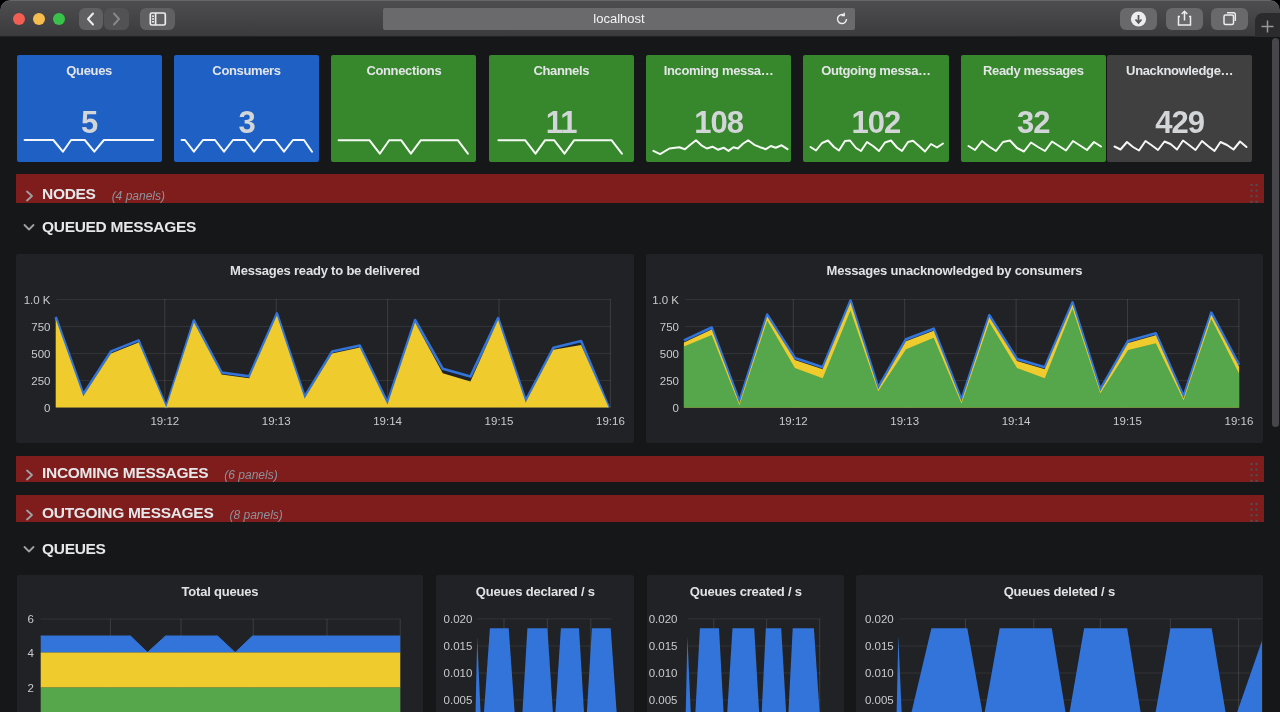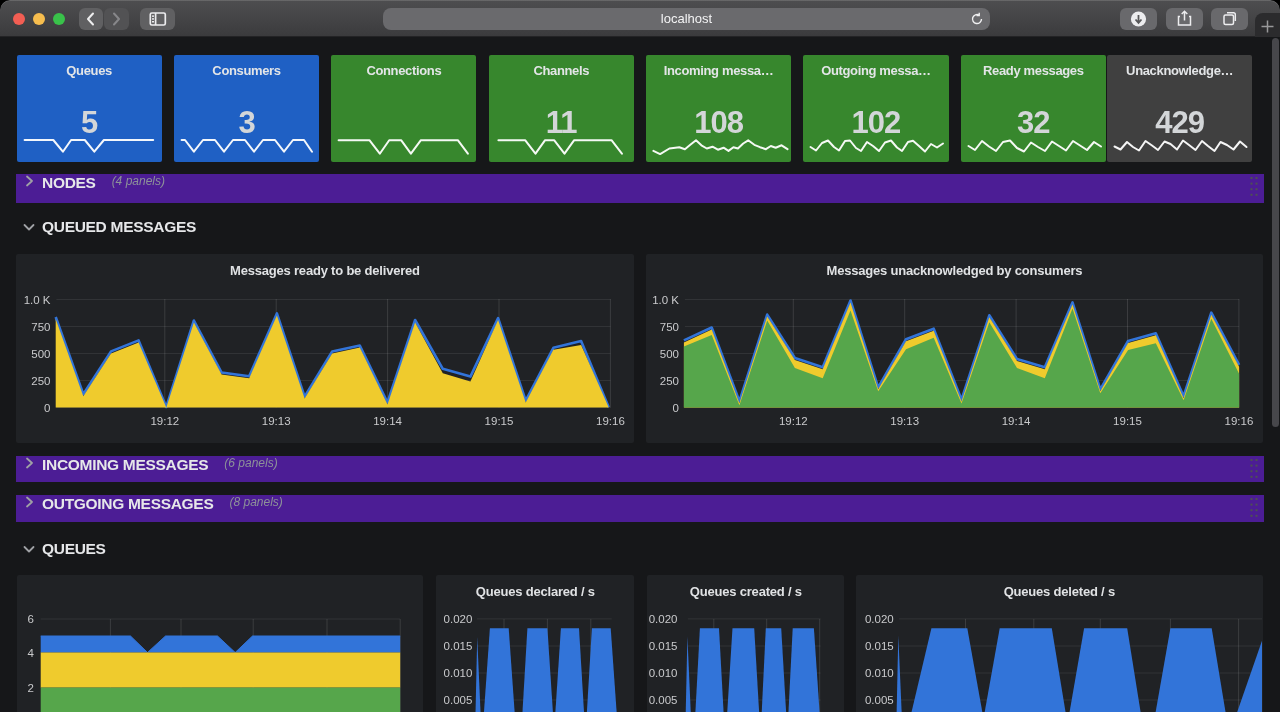--- a/index.html
+++ b/index.html
@@ -3,31 +3,31 @@
 <style>
 *{margin:0;padding:0;box-sizing:border-box}
 html,body{width:1280px;height:712px;overflow:hidden;background:#000;
  font-family:"Liberation Sans",sans-serif;}
 #win{position:absolute;inset:0;background:#161719;border-radius:10px 10px 0 0;overflow:hidden}
 #tb{position:absolute;left:0;top:0;width:1280px;height:37px;
  background:linear-gradient(#4e4e50,#3b3b3d);border-radius:10px 10px 0 0;
  box-shadow:inset 0 1px 0 rgba(255,255,255,0.14);border-bottom:1px solid #232325}
 .tl{position:absolute;top:13px;width:12px;height:12px;border-radius:50%}
 .btn{position:absolute;top:8px;height:22px;background:#606062;border-radius:6px}
-#urlbar{position:absolute;left:383px;top:7.5px;width:607px;height:22px;background:#6a6a6d;
- border-radius:8px;color:#f4f4f5;font-size:13px;text-align:center;line-height:22px}
+#urlbar{position:absolute;left:383px;top:7.5px;width:472px;height:22px;background:#6a6a6d;
+ border-radius:2px;color:#f4f4f5;font-size:13px;text-align:center;line-height:22px}
 #plusarea{position:absolute;right:0;top:13px;width:25px;height:24px;background:#2b2b2d;border-radius:8px 0 0 0}
 #dash{position:absolute;left:0;top:37px;width:1280px;height:675px;background:#161719}
 .stat{position:absolute;top:17.5px;width:145.3px;height:107.5px;border-radius:2px}
 .st{position:absolute;top:8px;left:0;right:0;text-align:center;font-size:13px;font-weight:bold;
  color:#e3e5e7;letter-spacing:-0.35px}
 .sn{position:absolute;top:52px;left:0;right:0;text-align:center;font-size:31px;font-weight:bold;
  color:#d3d6d8;line-height:31px;letter-spacing:-1px}
 .ss{position:absolute;left:0;top:75.5px}
-.row{position:absolute;left:16px;width:1248px;background:#4c1d95;display:flex;align-items:flex-start}
+.row{position:absolute;left:16px;width:1248px;background:#7f1d1d;display:flex;align-items:flex-end}
 .rowx{position:absolute;left:16px;width:1248px;display:flex;align-items:center}
 .chev{color:#9fa1a5;font-size:13px;width:26px;text-align:center;font-weight:bold}
 .rt{color:#e6e7e9;font-weight:bold;font-size:15.5px;letter-spacing:-0.3px}
 .rc{color:#8d9199;font-style:italic;font-size:12px;margin-left:16px}
 .dots{position:absolute;right:4px;width:12px;height:22px}
 .gpanel{position:absolute;top:217px;width:617.9px;height:188.5px;background:#202225;border-radius:2px}
 .gt{position:absolute;top:8.5px;left:0;right:0;text-align:center;font-weight:bold;font-size:13px;
  color:#e0e2e4;letter-spacing:-0.2px}
 .bpanel{position:absolute;top:538px;height:137px;background:#202225;border-radius:2px 2px 0 0}
 #sbar{position:absolute;right:1.5px;top:38px;width:7px;height:389px;background:#47474b;border-radius:4px}
@@ -203,20 +203,21 @@
           <rect x="7.5" y="19.8" width="2" height="2" fill="#4e5054"></rect>
         </svg>
  </div>
  <div class="rowx" style="top:498.5px;height:26px">
   <svg class="chev" width="26" height="14" viewBox="0 0 26 14">
           <path d="M8.5 5 L13 9.5 L17.5 5" fill="none" stroke="#9fa1a5" stroke-width="1.8" stroke-linecap="round" stroke-linejoin="round"></path>
         </svg>
         <span class="rt">QUEUES</span>
  </div>
  <div class="bpanel" style="left:16.5px;width:406.9px">
+  <div class="gt">Total queues</div>
   <svg width="406" height="137" viewBox="0 0 406 137">
           <line x1="23.7" y1="44" x2="383.2" y2="44" stroke="rgba(255,255,255,0.08)"></line>
 <text x="17" y="48" text-anchor="end" font-size="11.5" fill="#c9cacc">6</text>
 <line x1="23.7" y1="77.5" x2="383.2" y2="77.5" stroke="rgba(255,255,255,0.08)"></line>
 <text x="17" y="81.5" text-anchor="end" font-size="11.5" fill="#c9cacc">4</text>
 <line x1="23.7" y1="112.6" x2="383.2" y2="112.6" stroke="rgba(255,255,255,0.08)"></line>
 <text x="17" y="116.6" text-anchor="end" font-size="11.5" fill="#c9cacc">2</text>
 <line x1="93.4" y1="44" x2="93.4" y2="137" stroke="rgba(255,255,255,0.12)"></line>
 <line x1="164" y1="44" x2="164" y2="137" stroke="rgba(255,255,255,0.12)"></line>
 <line x1="236.2" y1="44" x2="236.2" y2="137" stroke="rgba(255,255,255,0.12)"></line>

